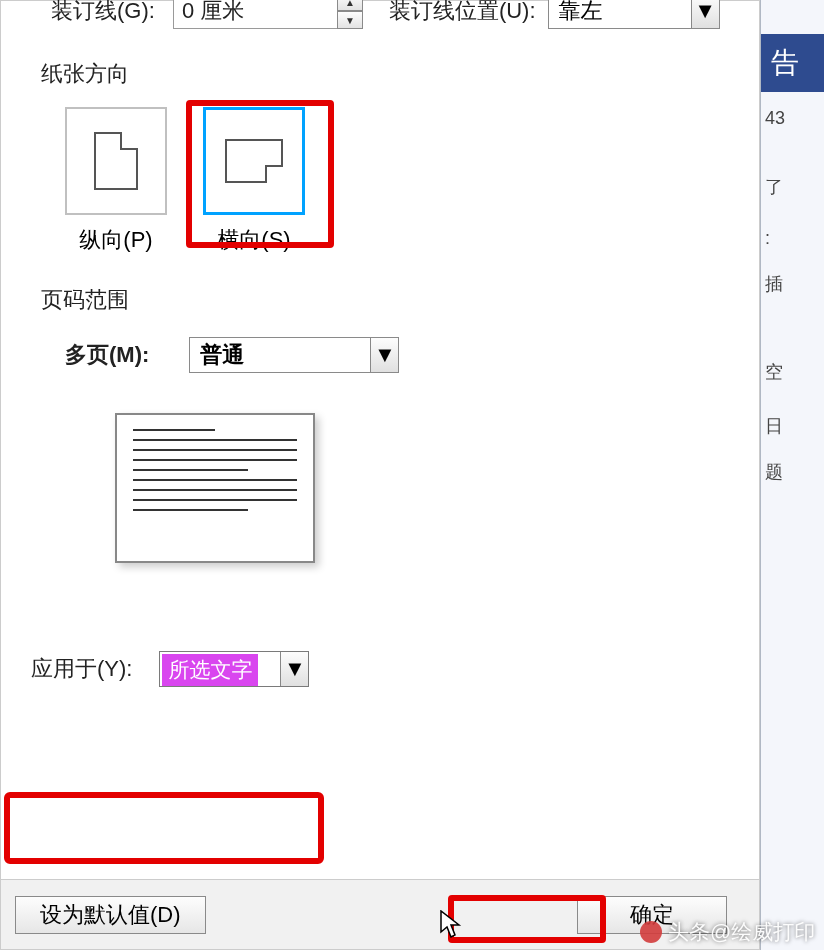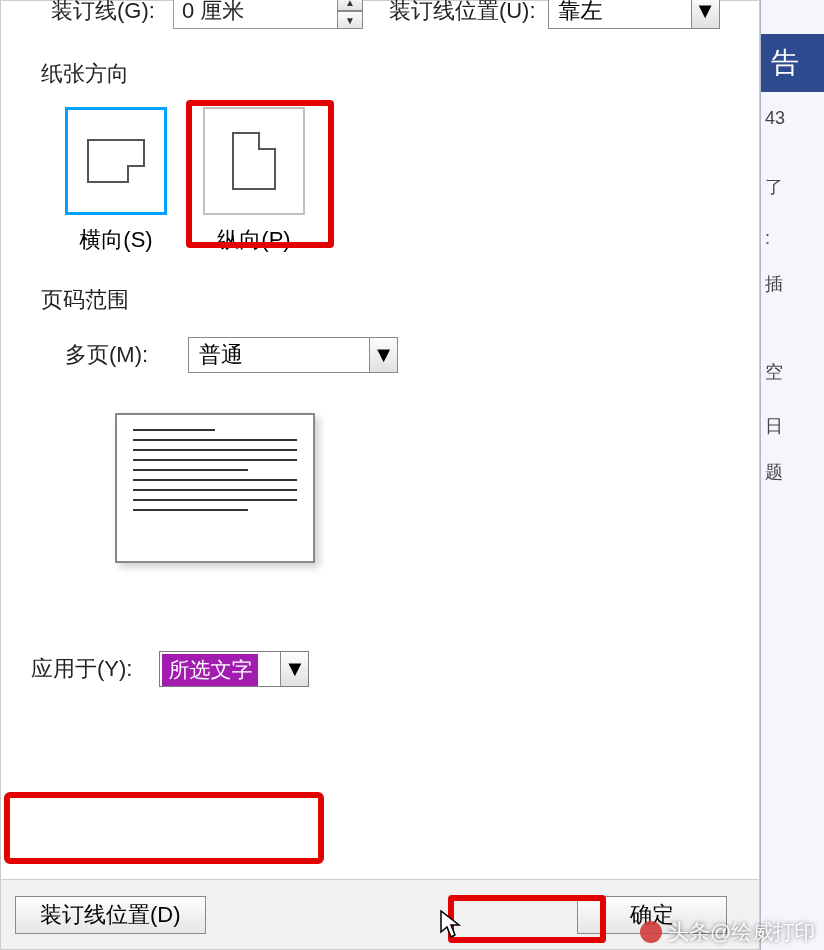--- a/index.html
+++ b/index.html
@@ -94,21 +94,21 @@
     display: flex; flex-direction: column; gap: 8px;
   }
   .preview-box .line { height: 2px; background: #333; }
   .preview-box .short { width: 50%; }
   .preview-box .mid { width: 70%; }
   .apply-row { display: flex; align-items: center; margin-top: 88px; margin-left: -20px; gap: 27px;}
   .apply-ddl {
     position: relative; height: 36px; width: 150px;
     border: 1px solid #7a7a7a; background: #fff;
   }
-  .apply-sel { background: #a21caf; color: #fff; padding: 2px 6px; margin: 2px; display: inline-block; font-size: 21px;}
+  .apply-sel { background: #d946ef; color: #fff; padding: 2px 6px; margin: 2px; display: inline-block; font-size: 21px;}
   .button-bar {
     position: absolute; left: 0; bottom: 0; right: 0;
     height: 70px;
     background: #f1f1f1;
     border-top: 1px solid #ccc;
     display: flex; align-items: center;
     padding: 0 14px;
   }
   .btn {
     height: 38px;
@@ -170,35 +170,35 @@
       <span style="width:12px"></span>
       <span class="ddl" style="width:172px">
         <span class="ddl-text">靠左</span>
         <span class="ddl-btn">▼</span>
       </span>
     </div>
 
     <div class="section-title">纸张方向</div>
     <div class="orient-row">
       <div class="orient-item">
+        <div class="orient-box">
+            <div class="p-icon"></div>
+          </div>
+        <div class="orient-label">纵向(P)</div>
+      </div>
+      <div class="orient-item">
         <div class="orient-box selected">
             <div class="l-icon"></div>
           </div>
         <div class="orient-label">横向(S)</div>
       </div>
-      <div class="orient-item">
-        <div class="orient-box">
-            <div class="p-icon"></div>
-          </div>
-        <div class="orient-label">纵向(P)</div>
-      </div>
     </div>
 
     <div class="section-title">页码范围</div>
-    <div style="display:flex;align-items:center;margin-top:22px;margin-left:14px;gap:40px;">
+    <div style="display:flex;align-items:center;margin-top:22px;margin-left:14px;gap:40px;font-weight:bold;">
       <span class="lbl">多页(M):</span>
       <span class="ddl" style="width:210px">
         <span class="ddl-text">普通</span>
         <span class="ddl-btn">▼</span>
       </span>
     </div>
 
     <div class="preview-box">
       <div class="line short"></div>
       <div class="line"></div>
@@ -215,21 +215,21 @@
       <span class="lbl">应用于(Y):</span>
       <span class="apply-ddl">
         <span class="apply-sel">所选文字</span>
         <span class="ddl-btn">▼</span>
       </span>
     </div>
 
   </div>
 
   <div class="button-bar">
-    <button class="btn">装订线位置(D)</button>
+    <button class="btn">设为默认值(D)</button>
     <div style="flex:1"></div>
     <button class="btn" style="width:150px">确定</button>
     <span style="width:18px"></span>
   </div>
 </div>
 
 <div class="right-panel">
   <div class="blue-tab">告</div>
   <div class="snippet" style="top:108px">43</div>
   <div class="snippet" style="top:175px">了</div>

